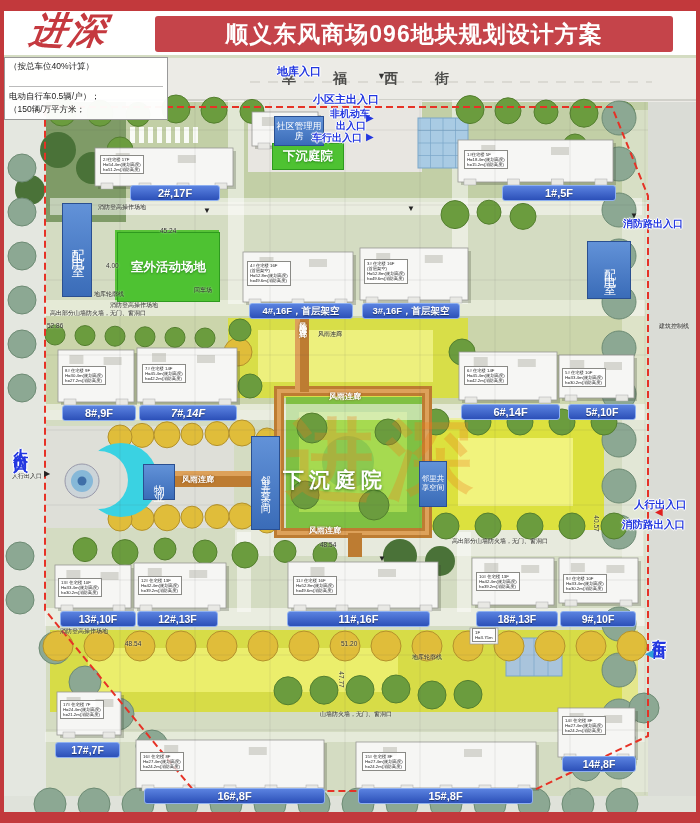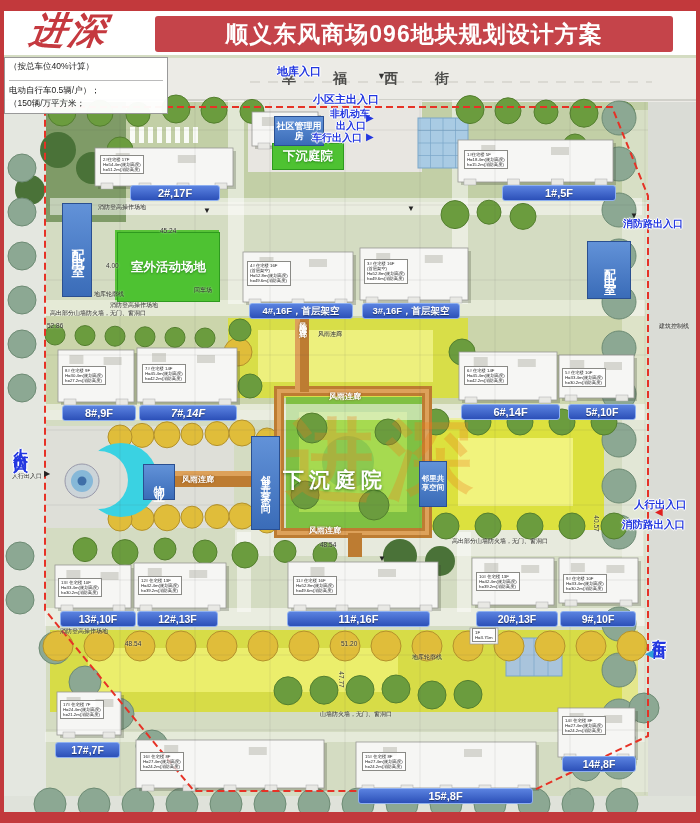--- a/index.html
+++ b/index.html
@@ -11,21 +11,21 @@
   
   #logo{left:30px;top:12px;font-size:37px;font-weight:900;font-style:italic;color:#c5393f;
         transform:skewX(-8deg);letter-spacing:2px;z-index:31;line-height:1}
   #titlebox{left:155px;top:16px;width:518px;height:36px;background:#c5444a;border-radius:3px;
         display:flex;align-items:center;justify-content:center;z-index:31}
   #titlebox span{color:#fff;font-size:23px;font-weight:bold;letter-spacing:1px}
   
   .bar{height:14px;background:linear-gradient(#5a82e0,#2c50b8);border:1px solid #8fb0f0;border-radius:3px;
        color:#fff;font-weight:bold;display:flex;align-items:center;justify-content:center;
        text-shadow:0 1px 1px rgba(0,0,0,.45);z-index:6;white-space:nowrap}
-  .fac{background:linear-gradient(#6292d8,#3a6cb8);border:1px solid #2a4f90;color:#fff;font-weight:bold;
+  .fac{background:linear-gradient(#6292d8,#3a6cb8);border:1px solid #2a4f90;color:#fff;font-weight:normal;
        display:flex;align-items:center;justify-content:center;z-index:6;text-align:center;line-height:1.15}
   .fac.v{writing-mode:vertical-rl;letter-spacing:.55em}
   .grn{background:#4ec232;border:1px solid #2e9a1e;color:#fff;font-weight:bold;
        display:flex;align-items:center;justify-content:center;z-index:5;text-shadow:0 1px 2px rgba(0,80,0,.5)}
   .ent{color:#2337e0;font-weight:bold;white-space:nowrap;z-index:7;line-height:1.05;
        text-shadow:-1px 0 0 #fff,1px 0 0 #fff,0 -1px 0 #fff,0 1px 0 #fff,0 0 3px #fff}
   .ent.v{writing-mode:vertical-lr;letter-spacing:3px}
   .cor{color:#fff;font-weight:bold;white-space:nowrap;z-index:6;font-size:8px;
        text-shadow:0 0 2px rgba(110,55,0,.9)}
   .cor.v{writing-mode:vertical-lr;letter-spacing:2px}
@@ -35,21 +35,21 @@
         line-height:1.2;padding:1px 2px;white-space:nowrap;z-index:5}
   .mark{line-height:1;z-index:7;white-space:nowrap}
   #street{left:282px;top:70px;font-size:14px;font-weight:bold;color:#4a4a48;letter-spacing:37px;
           white-space:nowrap;z-index:5}
   #watermark{left:286px;top:416px;font-size:88px;font-weight:900;color:rgba(235,125,25,.30);
              letter-spacing:12px;z-index:4;line-height:1}
   #courtlabel{left:283px;top:466px;font-size:21px;font-weight:bold;color:#fff;letter-spacing:5px;
               z-index:6;text-shadow:0 1px 3px rgba(0,70,0,.6);white-space:nowrap}
   #notespanel{left:4px;top:57px;width:154px;background:rgba(255,255,255,.96);border:1px solid #999;
               z-index:8;padding:2px 4px;font-size:8.5px;color:#222;line-height:1.55}
-  #notespanel div:first-child{border-bottom:1px solid #bbb;padding-bottom:7px;margin-bottom:3px}
+  #notespanel div:first-child{border-bottom:1px solid #bbb;padding-bottom:13px;margin-bottom:3px}
   #scene{left:0;top:0;z-index:1}
 </style>
 </head>
 <body>
 <div id="stage">
 
 <div class="abs" id="scene"><svg width="700" height="823" viewBox="0 0 700 823">
         <rect x="4" y="55" width="692" height="757" fill="#d4dcc2"></rect>
         <rect x="46" y="102" width="602" height="100" fill="#c2cfa6"></rect>
         <rect x="46" y="102" width="80" height="120" fill="#7f9b67"></rect>
@@ -412,23 +412,24 @@
     <div class="abs bar" style="left: 502px; top: 185px; width: 112px; font-size: 11px;">1#,5F</div>
     <div class="abs bar" style="left: 249px; top: 303px; width: 102px; font-size: 9.5px;">4#,16F，首层架空</div>
     <div class="abs bar" style="left: 362px; top: 303px; width: 96px; font-size: 9.5px;">3#,16F，首层架空</div>
     <div class="abs bar" style="left: 62px; top: 405px; width: 72px; font-size: 11px;">8#,9F</div>
     <div class="abs bar" style="left: 139px; top: 405px; width: 96px; font-size: 11px; font-style: italic;">7#,14F</div>
     <div class="abs bar" style="left: 461px; top: 404px; width: 97px; font-size: 11px;">6#,14F</div>
     <div class="abs bar" style="left: 568px; top: 404px; width: 66px; font-size: 10.5px;">5#,10F</div>
     <div class="abs bar" style="left: 60px; top: 611px; width: 74px; font-size: 10.5px;">13#,10F</div>
     <div class="abs bar" style="left: 137px; top: 611px; width: 79px; font-size: 10.5px;">12#,13F</div>
     <div class="abs bar" style="left: 287px; top: 611px; width: 141px; font-size: 11px;">11#,16F</div>
-    <div class="abs bar" style="left: 476px; top: 611px; width: 80px; font-size: 10.5px;">20#,13F</div>
+    <div class="abs bar" style="left: 476px; top: 611px; width: 80px; font-size: 10.5px;">18#,13F</div>
     <div class="abs bar" style="left: 560px; top: 611px; width: 74px; font-size: 10.5px;">9#,10F</div>
     <div class="abs bar" style="left: 55px; top: 742px; width: 63px; font-size: 10.5px;">17#,7F</div>
+    <div class="abs bar" style="left: 144px; top: 788px; width: 179px; font-size: 11px;">16#,8F</div>
     <div class="abs bar" style="left: 358px; top: 788px; width: 173px; font-size: 11px;">15#,8F</div>
     <div class="abs bar" style="left: 562px; top: 756px; width: 72px; font-size: 10.5px;">14#,8F</div>
     <div class="abs fac v" style="left: 62px; top: 203px; width: 28px; height: 92px; font-size: 13px;">配电室</div>
     <div class="abs fac v" style="left: 587px; top: 241px; width: 42px; height: 56px; font-size: 12px;">配电室</div>
     <div class="abs fac v" style="left: 143px; top: 464px; width: 30px; height: 34px; font-size: 11px;">物业</div>
     <div class="abs fac" style="left: 274px; top: 116px; width: 48px; height: 28px; font-size: 9px;">社区管理用房</div>
     <div class="abs fac v" style="left: 251px; top: 436px; width: 27px; height: 92px; font-size: 10px;">邻里共享空间</div>
     <div class="abs fac" style="left: 419px; top: 461px; width: 26px; height: 44px; font-size: 7.5px;">邻里共享空间</div>
     <div class="abs grn" style="left: 272px; top: 143px; width: 70px; height: 25px; font-size: 12.5px;">下沉庭院</div>
     <div class="abs grn" style="left: 117px; top: 232px; width: 101px; height: 68px; font-size: 12.5px;">室外活动场地</div>

